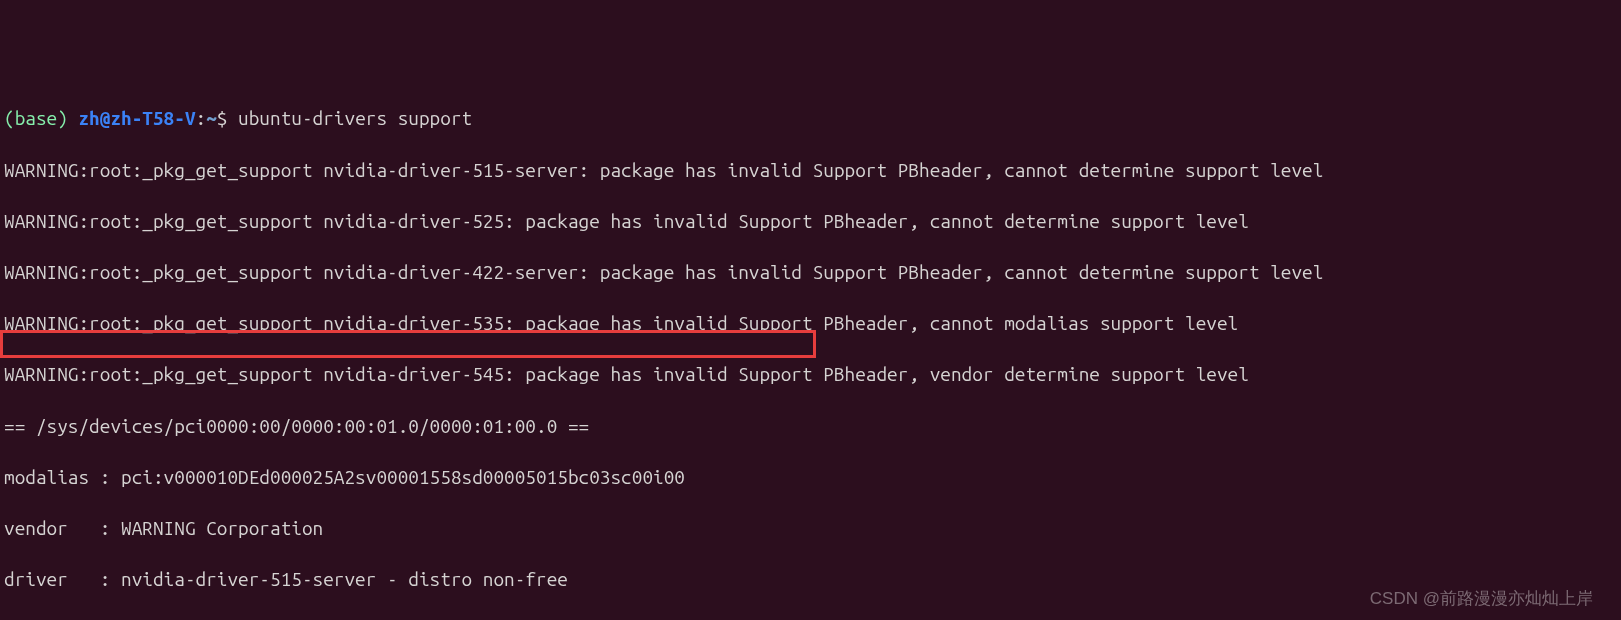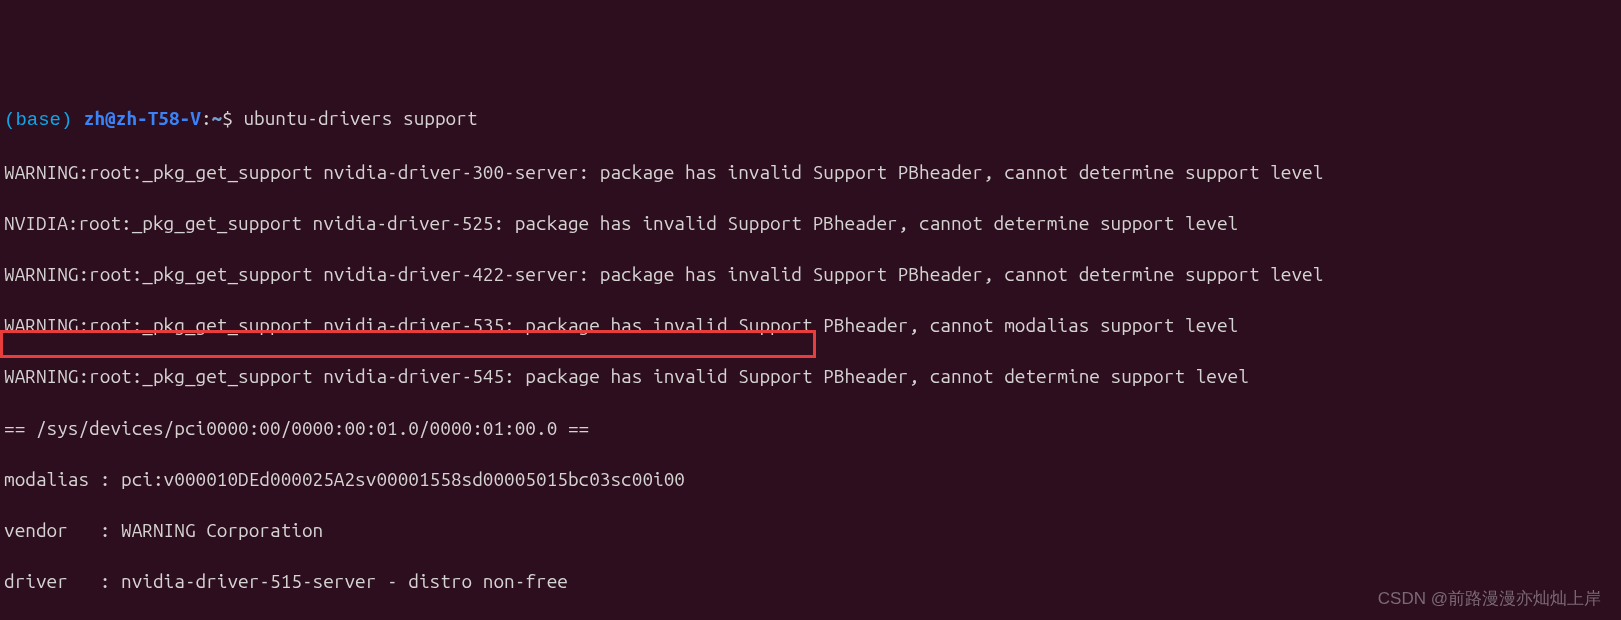--- a/index.html
+++ b/index.html
@@ -17,22 +17,21 @@
       white-space: pre;
       overflow: hidden;
       width: 1621px;
       height: 620px;
       position: relative;
     }
     .line {
       display: block;
     }
     .conda-env {
-      color: #0ea5e9;
-      font-family: Liberation Mono, monospace;
+      color: #86efac;
     }
     .user-host {
       color: #3b82f6;
       font-weight: bold;
     }
     .tilde {
       color: #d6d4d3;
     }
     .path {
       color: #729fcf;
@@ -49,38 +48,38 @@
     }
     .highlight-box {
       position: absolute;
       border: 3px solid #e73d3d;
       background: transparent;
       pointer-events: none;
     }
     .watermark {
       position: absolute;
       bottom: 8px;
-      right: 20px;
+      right: 28px;
       color: #8a7a82;
       font-size: 17px;
       font-family: sans-serif;
       opacity: 0.85;
     }
   </style>
 </head>
 <body>
 
 
 
 <div class="line"><span class="conda-env">(base) </span><span class="user-host">zh@zh-T58-V</span><span class="tilde">:</span><span class="path">~</span><span class="prompt-dollar">$ </span><span class="command">ubuntu-drivers support</span></div>
-<div class="line output">WARNING:root:_pkg_get_support nvidia-driver-300-server: package has invalid Support PBheader, cannot determine support level</div>
-<div class="line output">NVIDIA:root:_pkg_get_support nvidia-driver-525: package has invalid Support PBheader, cannot determine support level</div>
+<div class="line output">WARNING:root:_pkg_get_support nvidia-driver-515-server: package has invalid Support PBheader, cannot determine support level</div>
+<div class="line output">WARNING:root:_pkg_get_support nvidia-driver-525: package has invalid Support PBheader, cannot determine support level</div>
 <div class="line output">WARNING:root:_pkg_get_support nvidia-driver-422-server: package has invalid Support PBheader, cannot determine support level</div>
 <div class="line output">WARNING:root:_pkg_get_support nvidia-driver-535: package has invalid Support PBheader, cannot modalias support level</div>
-<div class="line output">WARNING:root:_pkg_get_support nvidia-driver-545: package has invalid Support PBheader, cannot determine support level</div>
+<div class="line output">WARNING:root:_pkg_get_support nvidia-driver-545: package has invalid Support PBheader, vendor determine support level</div>
 <div class="line output">== /sys/devices/pci0000:00/0000:00:01.0/0000:01:00.0 ==</div>
 <div class="line output">modalias : pci:v000010DEd000025A2sv00001558sd00005015bc03sc00i00</div>
 <div class="line output">vendor   : WARNING Corporation</div>
 <div class="line output">driver   : nvidia-driver-515-server - distro non-free</div>
 <div class="line output">driver   : nvidia-driver-525 - third-party non-free</div>
 
 
 
 
 

